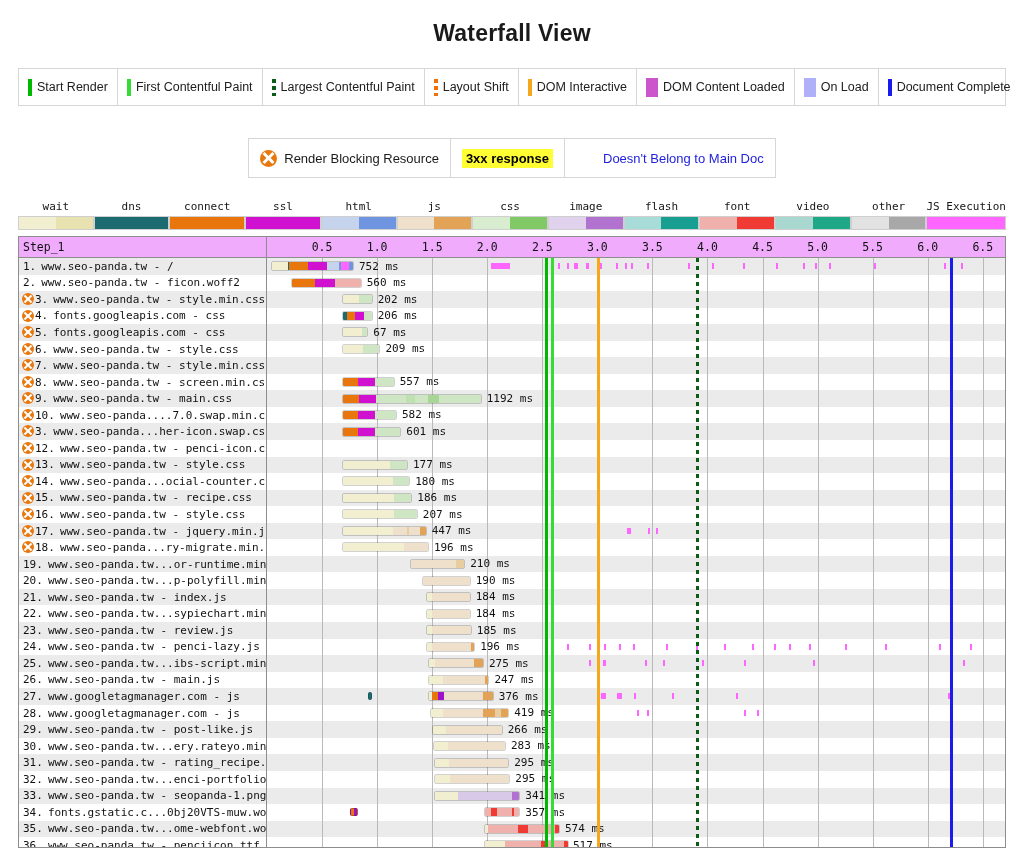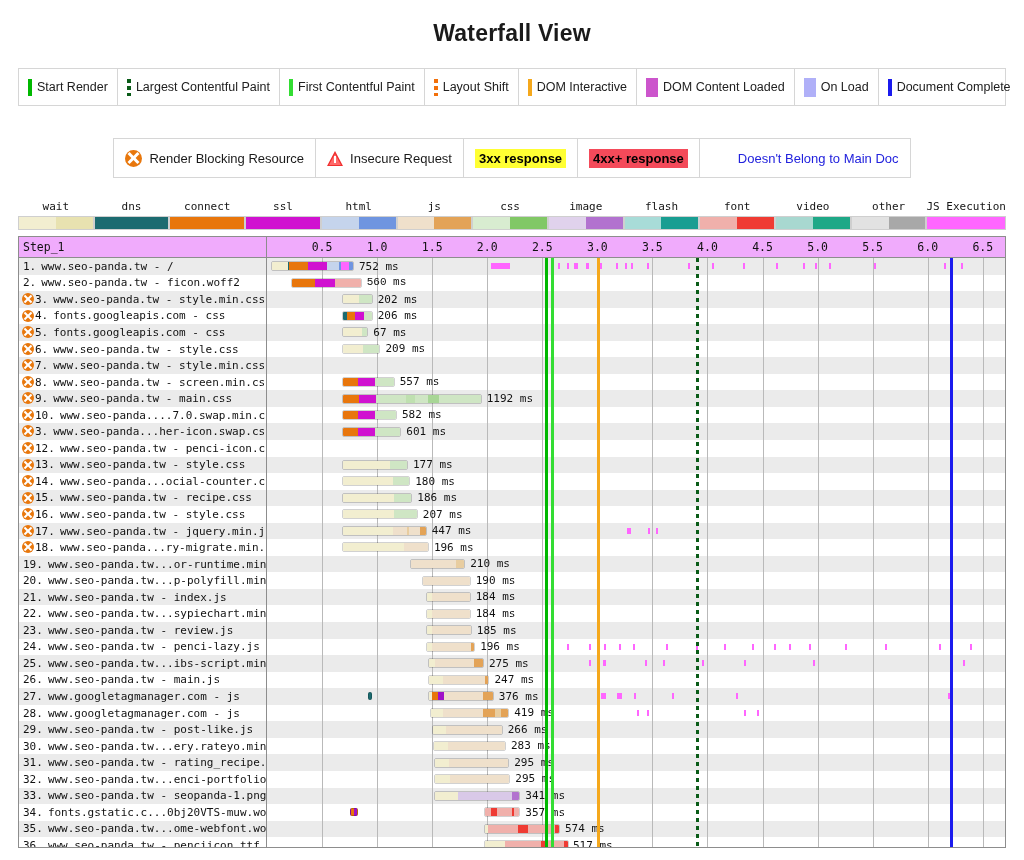--- a/index.html
+++ b/index.html
@@ -230,26 +230,26 @@
 <div id="page">
 
   <div class="title">Waterfall View</div>
 
   <div class="legend-bar" id="legend-markers">
       <div class="legend-cell">
         <span class="sw" style="background: rgb(0, 184, 0);"></span>
         <span>Start Render</span>
       </div>
       <div class="legend-cell">
+        <span class="sw" style="background: rgb(51, 221, 51);"></span>
+        <span>First Contentful Paint</span>
+      </div>
+      <div class="legend-cell">
         <span class="sw-dot" style="color: rgb(10, 92, 24);"></span>
         <span>Largest Contentful Paint</span>
-      </div>
-      <div class="legend-cell">
-        <span class="sw" style="background: rgb(51, 221, 51);"></span>
-        <span>First Contentful Paint</span>
       </div>
       <div class="legend-cell">
         <span class="sw-dot" style="color: rgb(242, 112, 10);"></span>
         <span>Layout Shift</span>
       </div>
       <div class="legend-cell">
         <span class="sw" style="background: rgb(245, 168, 28);"></span>
         <span>DOM Interactive</span>
       </div>
       <div class="legend-cell">
@@ -269,32 +269,21 @@
   <div class="legend-bar2" id="legend-flags">
       <div class="legend-cell2">
         <span class="blocking-icon">
           <span class="circ"></span>
           <span class="x1"></span>
           <span class="x2"></span>
         </span>
         <span>Render Blocking Resource</span>
       </div>
       <div class="legend-cell2">
-        <span class="warn-icon">
-          <span class="tri"></span>
-          <span class="tri2"></span>
-          <span class="bang"></span>
-        </span>
-        <span>Insecure Request</span>
-      </div>
-      <div class="legend-cell2">
         <span class="chip" style="background: rgb(255, 255, 51);">3xx response</span>
-      </div>
-      <div class="legend-cell2">
-        <span class="chip b4" style="background: rgb(244, 74, 90);">4xx+ response</span>
       </div>
       <div class="legend-cell2">
         <span class="link-ext" style="color: rgb(34, 34, 221);">Doesn't Belong to Main Doc</span>
       </div>
     </div>
 
   <div class="mime-strip" id="mime-strip">
       <div class="mime-col">
         <div class="mime-label">wait</div>
         <div class="mime-swatch">
@@ -453,21 +442,21 @@
           <div class="label-col">
             <span class="label-idx">2.</span>
             <span class="label-txt">www.seo-panda.tw - ficon.woff2</span>
           </div>
           <div class="track">
             <div class="bar" style="left: 24.2262px; width: 70.4762px;">
               <i style="background: rgb(232, 118, 12); flex: 0.328125 1 0px;"></i>
               <i style="background: rgb(208, 18, 208); flex: 0.296875 1 0px;"></i>
               <i style="background: rgb(240, 176, 171); flex: 0.375 1 0px;"></i>
             </div>
-            <div class="ms" style="left: 99.7024px; font-family: Liberation Mono, monospace;">560 ms</div>
+            <div class="ms" style="left: 99.7024px;">560 ms</div>
           </div>
           <div class="vsep"></div>
         </div>
         <div class="row alt has-icon">
           <div class="label-col">
             <span class="row-blocking-icon">
               <span class="circ"></span>
               <span class="x1"></span>
               <span class="x2"></span>
             </span>

